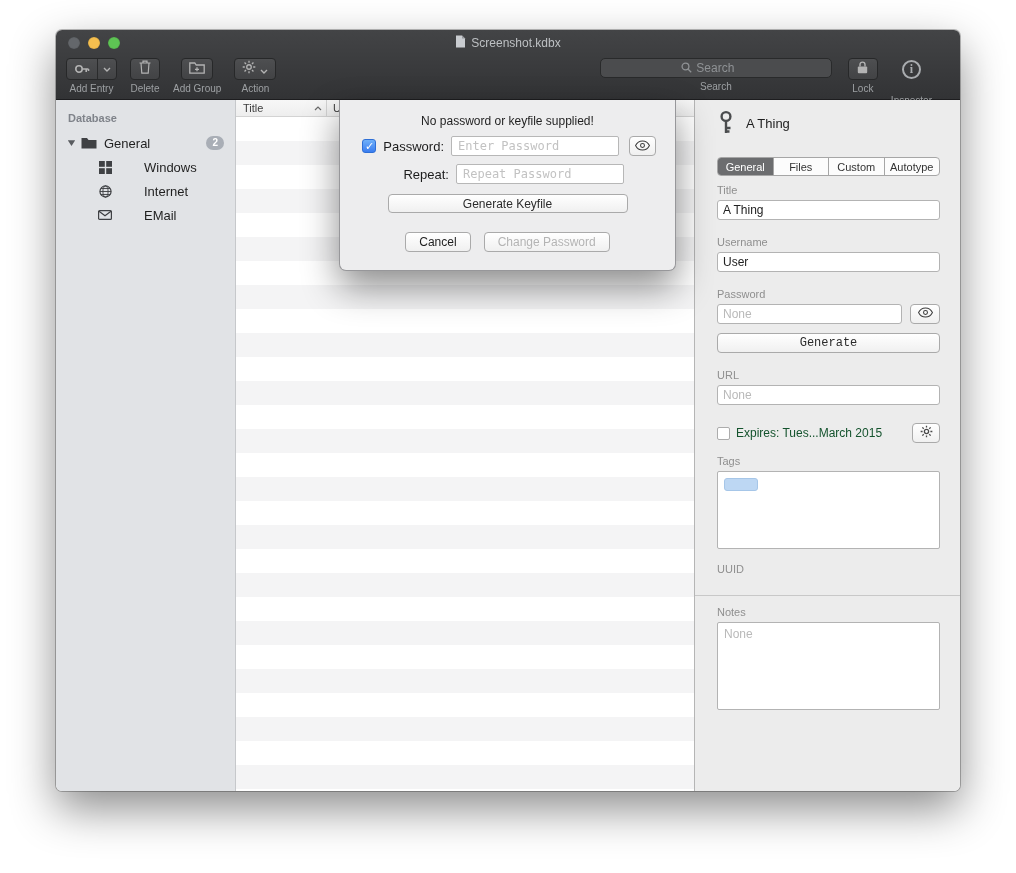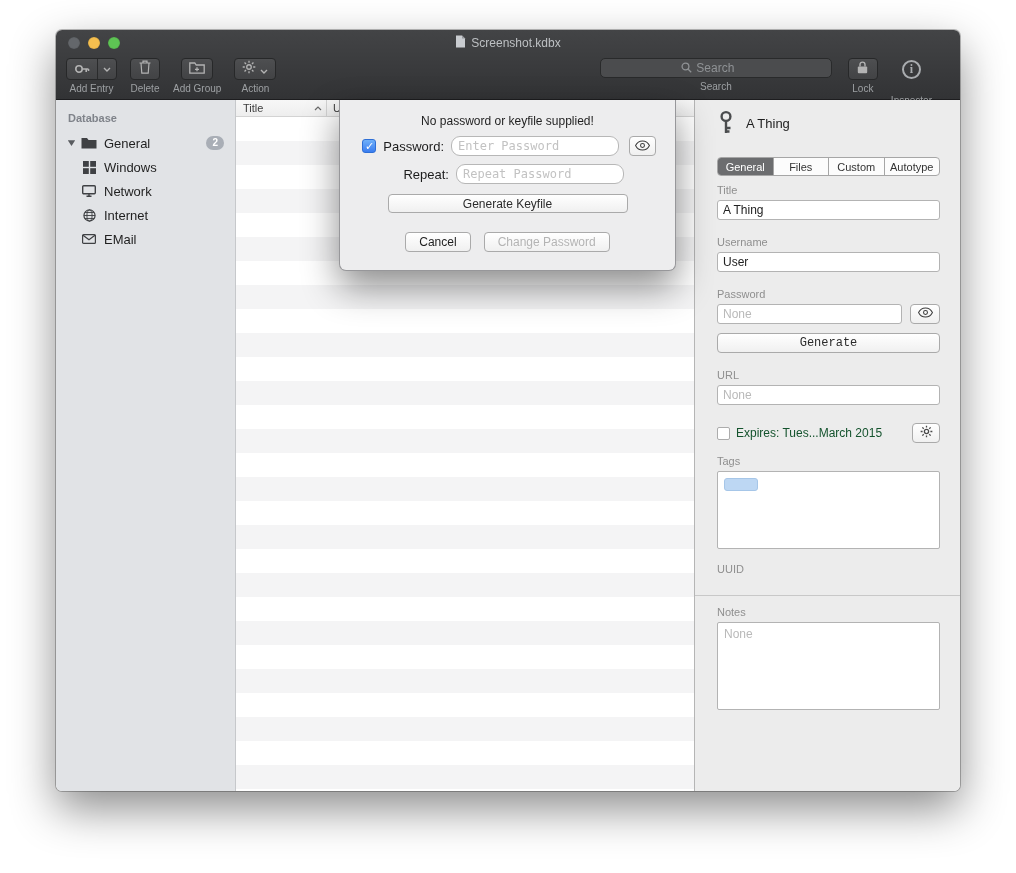--- a/index.html
+++ b/index.html
@@ -43,21 +43,21 @@
     font:700 12px "Liberation Serif",serif; }
   .circle-i::after { content:"i"; }
 
   
   .content { position:absolute; top:70px; left:0; right:0; bottom:0; display:flex; }
 
   .sidebar { width:180px; flex:none; background:#e1e3e6; border-right:1px solid #c6c8cb; padding-top:8px; }
   .sb-header { font-size:11px; font-weight:700; color:#7f838a; padding:4px 12px 7px; }
   .sb-row { display:flex; align-items:center; height:24px; font-size:13px; color:#1f1f1f; }
   .sb-root { padding-left:9px; }
-  .sb-child { padding-left:24px; }
+  .sb-child { padding-left:40px;gap:24px; }
   .sb-icon { width:18px; display:flex; justify-content:center; margin-right:6px; flex:none; }
   .disclosure { width:13px; display:flex; justify-content:center; margin-right:2px; }
   .badge { margin-left:auto; margin-right:11px; background:#a9aeb6; color:#fff;
     font-size:10px; font-weight:700; border-radius:9px; padding:1px 6px; line-height:12px; }
 
   .list { flex:1; min-width:0; display:flex; flex-direction:column; background:#fff; }
   .list-header { height:17px; flex:none; background:linear-gradient(#f7f7f7,#eeeeee);
     border-bottom:1px solid #d3d3d3; display:flex; align-items:stretch; font-size:11px; color:#3d3d3d; }
   .lh-title { width:90px; padding-left:7px; display:flex; align-items:center; }
   .lh-sort { margin-left:auto; margin-right:4px; display:flex; align-items:center; }
@@ -111,21 +111,21 @@
   .sheet-msg { text-align:center; font-size:12px; color:#1f1f1f; margin-bottom:6px; }
   .s-row { display:flex; align-items:center; margin:8px 22px 0; }
   .s-row.keyfile { margin-top:12px; }
   .chk-on { width:14px; height:14px; flex:none; border-radius:3px; position:relative;
     background:linear-gradient(#6fb0f9,#3a7df0); border:1px solid #2e6fd6; }
   .chk-on::after { content:"✓"; position:absolute; left:2px; top:-1px; color:#fff;
     font-size:11px; font-weight:700; line-height:14px; }
   .s-spacer { width:19px; flex:none; }
   .s-label { flex:0 0 64px; text-align:right; font-size:13px; color:#1c1c1c;
     margin-left:4px; margin-right:7px; white-space:nowrap; }
-  .s-field { width:168px; height:20px; flex:none; border:1px solid #b7b7b7; border-radius:9px;
+  .s-field { width:168px; height:20px; flex:none; border:1px solid #b7b7b7; border-radius:2px;
     background:#fff; padding:0 6px; font:12px "DejaVu Sans Mono",monospace; color:#222; outline:none; }
   .s-field::placeholder { color:#c2c2c2; }
   .s-iconbtn { width:27px; height:20px; flex:none; margin-left:10px;
     background:linear-gradient(#ffffff,#f0f0f0); border:1px solid #aaaaaa; border-radius:4px;
     display:flex; align-items:center; justify-content:center; }
   .popup { width:168px; flex:none; display:flex; align-items:center; font-size:13px; color:#111; }
   .popup .pop-text { margin-left:6px; }
   .popup .pop-chevrons { margin-left:auto; margin-right:2px; display:flex; }
   .gen-keyfile { display:block; margin:10px auto 0; width:240px; height:19px;
     background:linear-gradient(#ffffff,#f0f0f0); border:1px solid #aaaaaa; border-radius:4px;
@@ -281,29 +281,20 @@
                 <rect width="5.8" height="5.8"></rect>
                 <rect x="7.2" width="5.8" height="5.8"></rect>
                 <rect y="7.2" width="5.8" height="5.8"></rect>
                 <rect x="7.2" y="7.2" width="5.8" height="5.8"></rect>
               </g>
             </svg>
         </span>
         <span>Windows</span>
       </div>
 
-      <div class="sb-row sb-child">
-        <span class="sb-icon">
-          <svg width="14" height="12" viewBox="0 0 14 12">
-              <rect x=".7" y=".7" width="12.6" height="8" rx="1" fill="none" stroke="#3f4144" stroke-width="1.4"></rect>
-              <path d="M4.5 11.3h5M7 8.7v2.6" stroke="#3f4144" stroke-width="1.4"></path>
-            </svg>
-        </span>
-        <span>Network</span>
-      </div>
 
       <div class="sb-row sb-child">
         <span class="sb-icon">
           <svg width="13" height="13" viewBox="0 0 14 14">
               <circle cx="7" cy="7" r="6" fill="none" stroke="#3f4144" stroke-width="1.3"></circle>
               <ellipse cx="7" cy="7" rx="2.8" ry="6" fill="none" stroke="#3f4144" stroke-width="1"></ellipse>
               <path d="M1 7h12M2 3.8h10M2 10.2h10" stroke="#3f4144" stroke-width="1"></path>
             </svg>
         </span>
         <span>Internet</span>

